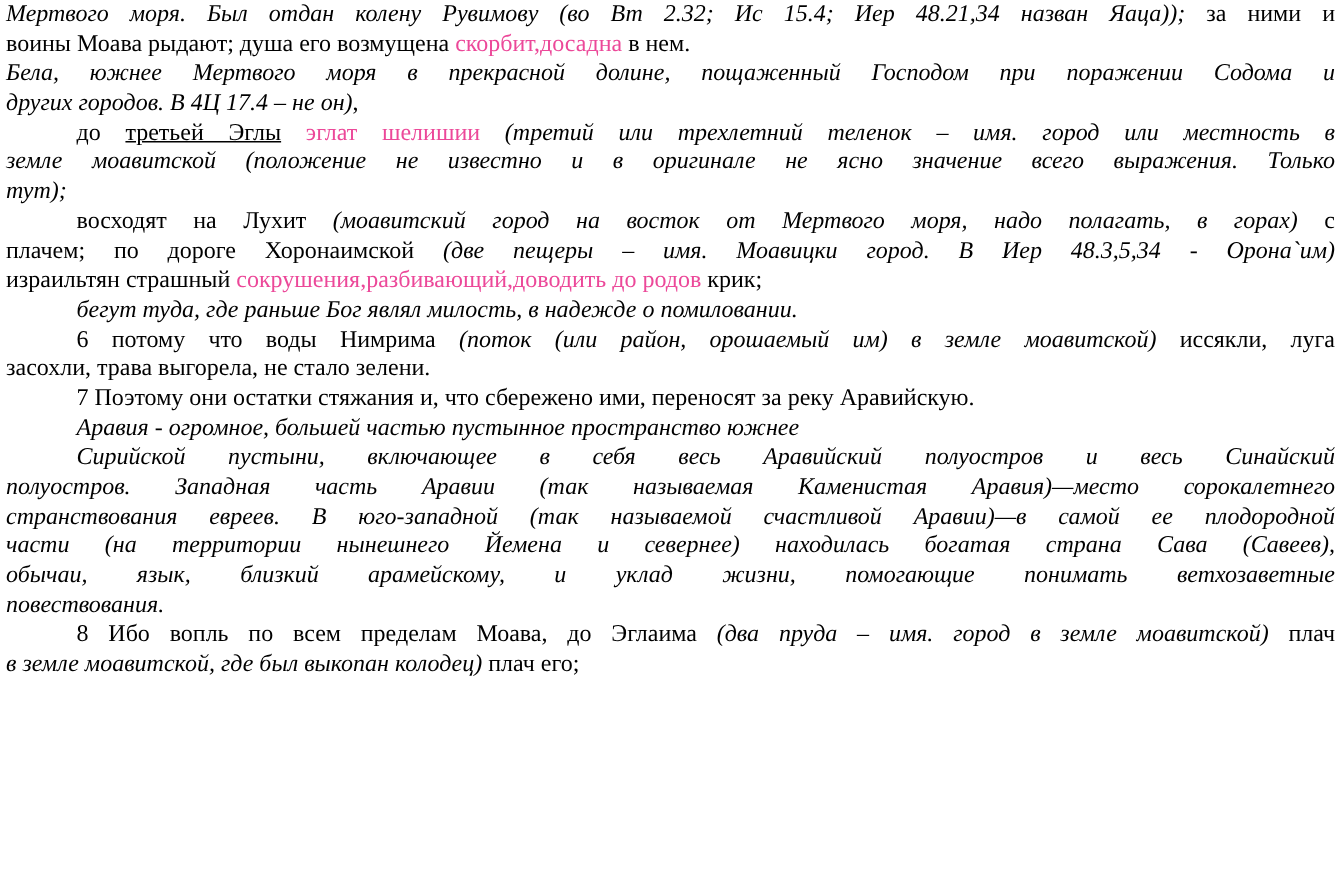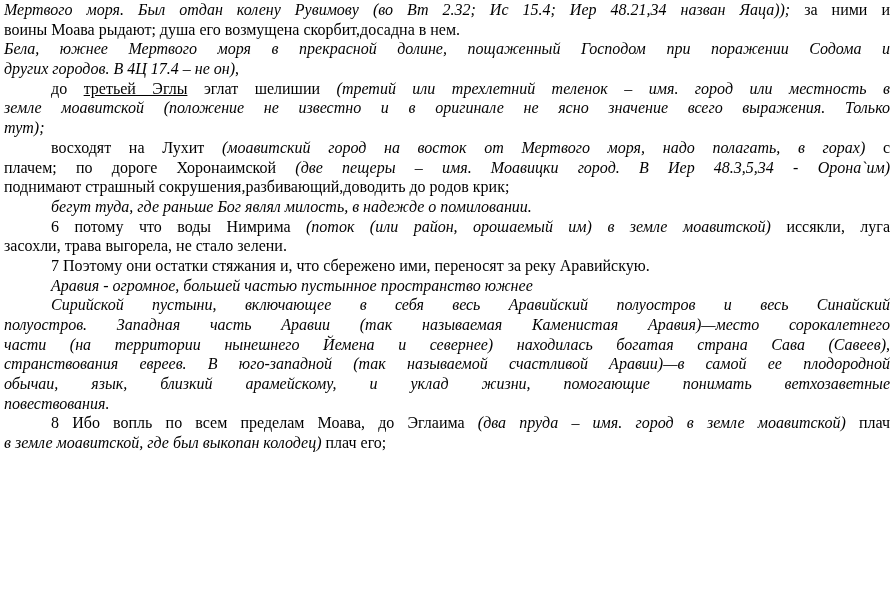--- a/index.html
+++ b/index.html
@@ -9,43 +9,43 @@
     font-size: 16px; color: #000;
   }
   .page { padding: 0 5px 0 4px; }
   .line {
     height: 19.7px; line-height: 19.7px; white-space: nowrap;
     text-align: justify; text-align-last: justify;
   }
   .line.last { text-align-last: left; }
   .ind { padding-left: 47px; }
   .bi { font-weight: normal; font-style: italic; }
-  .red { color: #000000; }
+  .red { color: #ec4899; }
   .u { text-decoration: underline; }
 </style>
 </head>
 <body>
 
 <div class="page" id="page">
     <div class="line"><span class="bi">Мертвого моря. Был отдан колену Рувимову (во Вт 2.32; Ис 15.4; Иер 48.21,34 назван Яаца));</span><span> за ними и</span></div>
     <div class="line last"><span>воины Моава рыдают; душа его возмущена </span><span class="red">скорбит,досадна</span><span> в нем.</span></div>
     <div class="line"><span class="bi">Бела, южнее Мертвого моря в прекрасной долине, пощаженный Господом при поражении Содома и</span></div>
     <div class="line last"><span class="bi">других городов. В 4Ц 17.4 – не он)</span><span>,</span></div>
     <div class="line ind"><span>до </span><span class="u">третьей Эглы</span><span> </span><span class="red">эглат шелишии</span><span class="bi"> (третий или трехлетний теленок – имя. город или местность в</span></div>
     <div class="line"><span class="bi">земле моавитской (положение не известно и в оригинале не ясно значение всего выражения. Только</span></div>
     <div class="line last"><span class="bi">тут);</span></div>
     <div class="line ind"><span>восходят на Лухит </span><span class="bi">(моавитский город на восток от Мертвого моря, надо полагать, в горах)</span><span> с</span></div>
     <div class="line"><span>плачем; по дороге Хоронаимской </span><span class="bi">(две пещеры – имя. Моавицки город. В Иер 48.3,5,34 - Орона`им)</span></div>
-    <div class="line last"><span>поднимают страшный </span><span class="red">сокрушения,разбивающий,доводить до родов</span><span> крик;</span></div>
+    <div class="line last"><span>израильтян страшный </span><span class="red">сокрушения,разбивающий,доводить до родов</span><span> крик;</span></div>
     <div class="line ind last"><span class="bi">бегут туда, где раньше Бог являл милость, в надежде о помиловании.</span></div>
     <div class="line ind"><span>6 потому что воды Нимрима </span><span class="bi">(поток (или район, орошаемый им) в земле моавитской)</span><span> иссякли, луга</span></div>
     <div class="line last"><span>засохли, трава выгорела, не стало зелени.</span></div>
     <div class="line ind last"><span>7 Поэтому они остатки стяжания и, что сбережено ими, переносят за реку Аравийскую.</span></div>
     <div class="line ind last"><span class="bi">Аравия - огромное, большей частью пустынное пространство южнее</span></div>
     <div class="line ind"><span class="bi">Сирийской пустыни, включающее в себя весь Аравийский полуостров и весь Синайский</span></div>
     <div class="line"><span class="bi">полуостров. Западная часть Аравии (так называемая Каменистая Аравия)—место сорокалетнего</span></div>
+    <div class="line"><span class="bi">странствования евреев. В юго-западной (так называемой счастливой Аравии)—в самой ее плодородной</span></div>
     <div class="line"><span class="bi">части (на территории нынешнего Йемена и севернее) находилась богатая страна Сава (Савеев),</span></div>
-    <div class="line"><span class="bi">странствования евреев. В юго-западной (так называемой счастливой Аравии)—в самой ее плодородной</span></div>
     <div class="line"><span class="bi">обычаи, язык, близкий арамейскому, и уклад жизни, помогающие понимать ветхозаветные</span></div>
     <div class="line last"><span class="bi">повествования.</span></div>
     <div class="line ind"><span>8 Ибо вопль по всем пределам Моава, до Эглаима </span><span class="bi">(два пруда – имя. город в земле моавитской)</span><span> плач</span></div>
     <div class="line last"><span class="bi">в земле моавитской, где был выкопан колодец)</span><span> плач его;</span></div>
   </div>
 
 </body></html>

